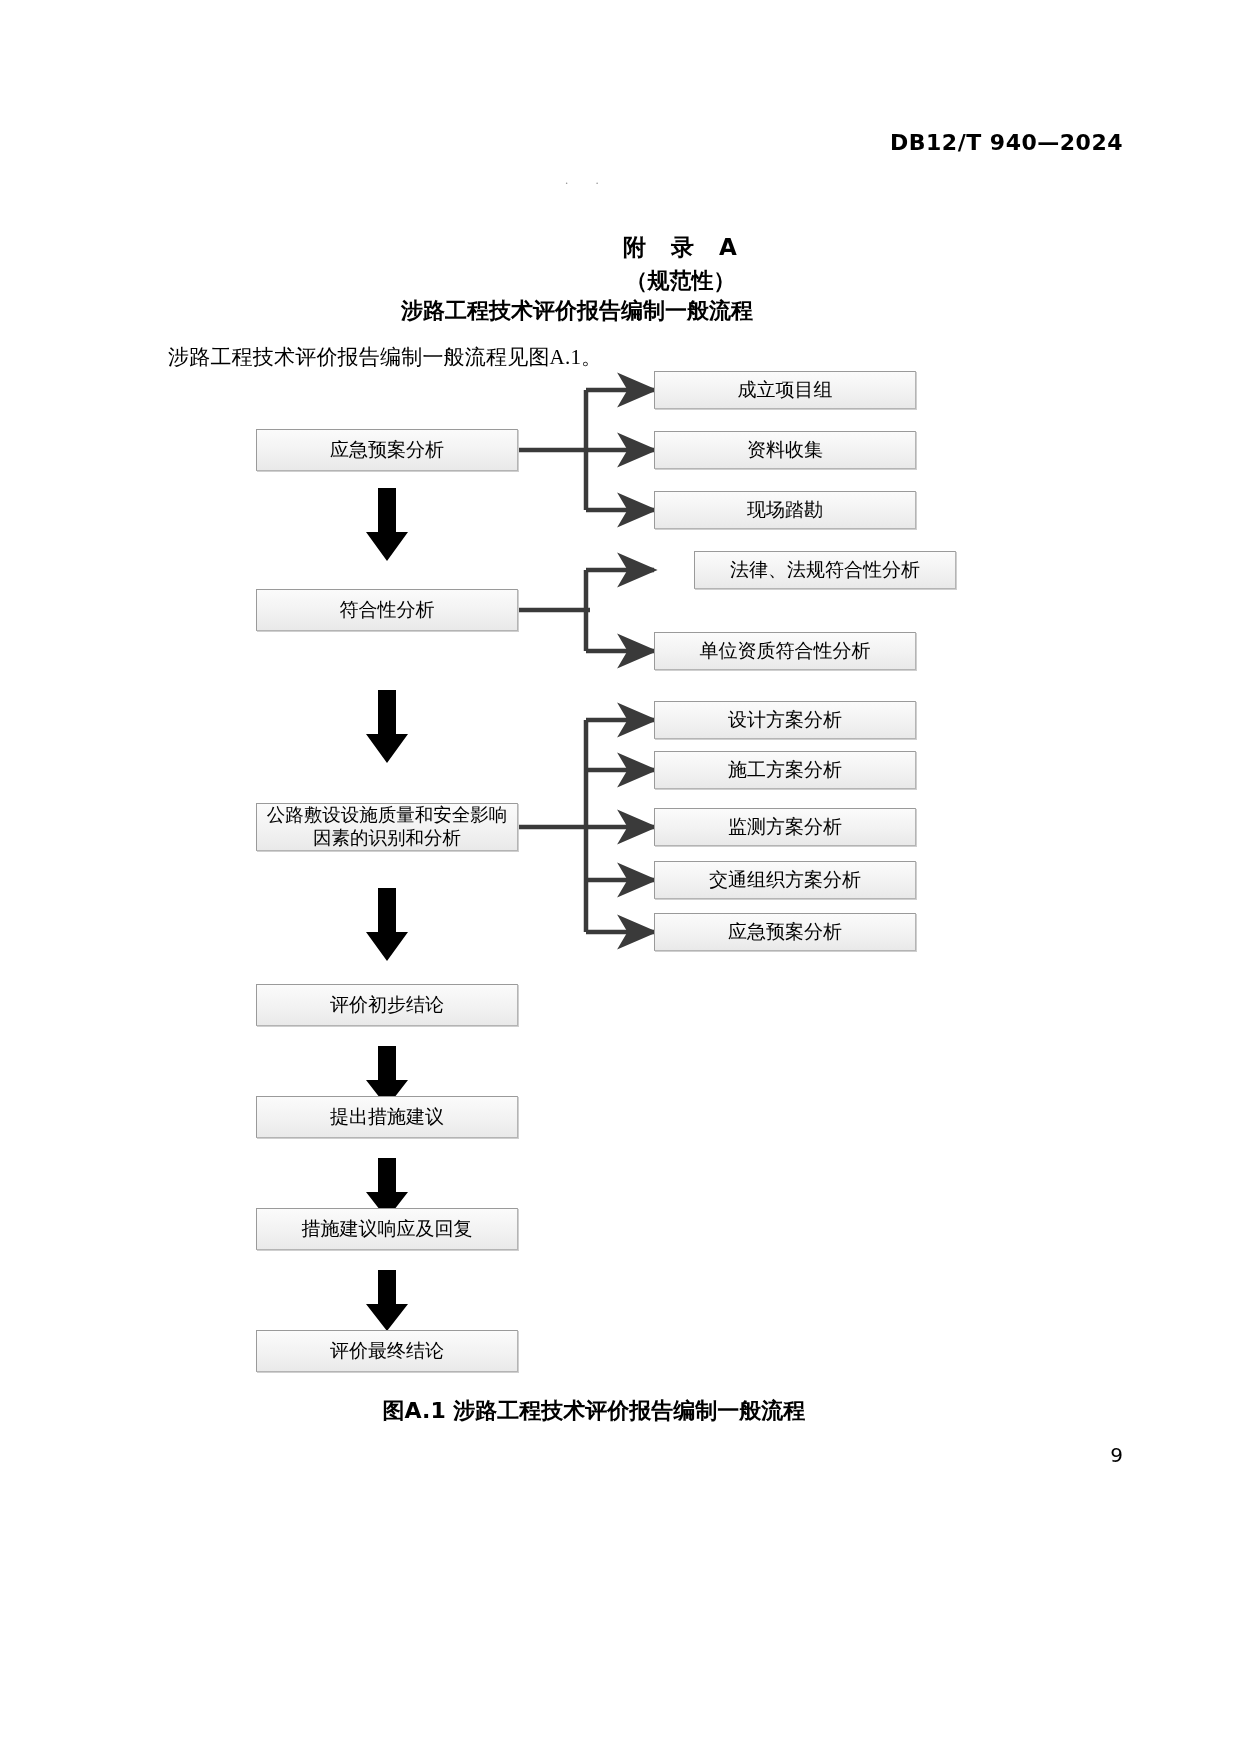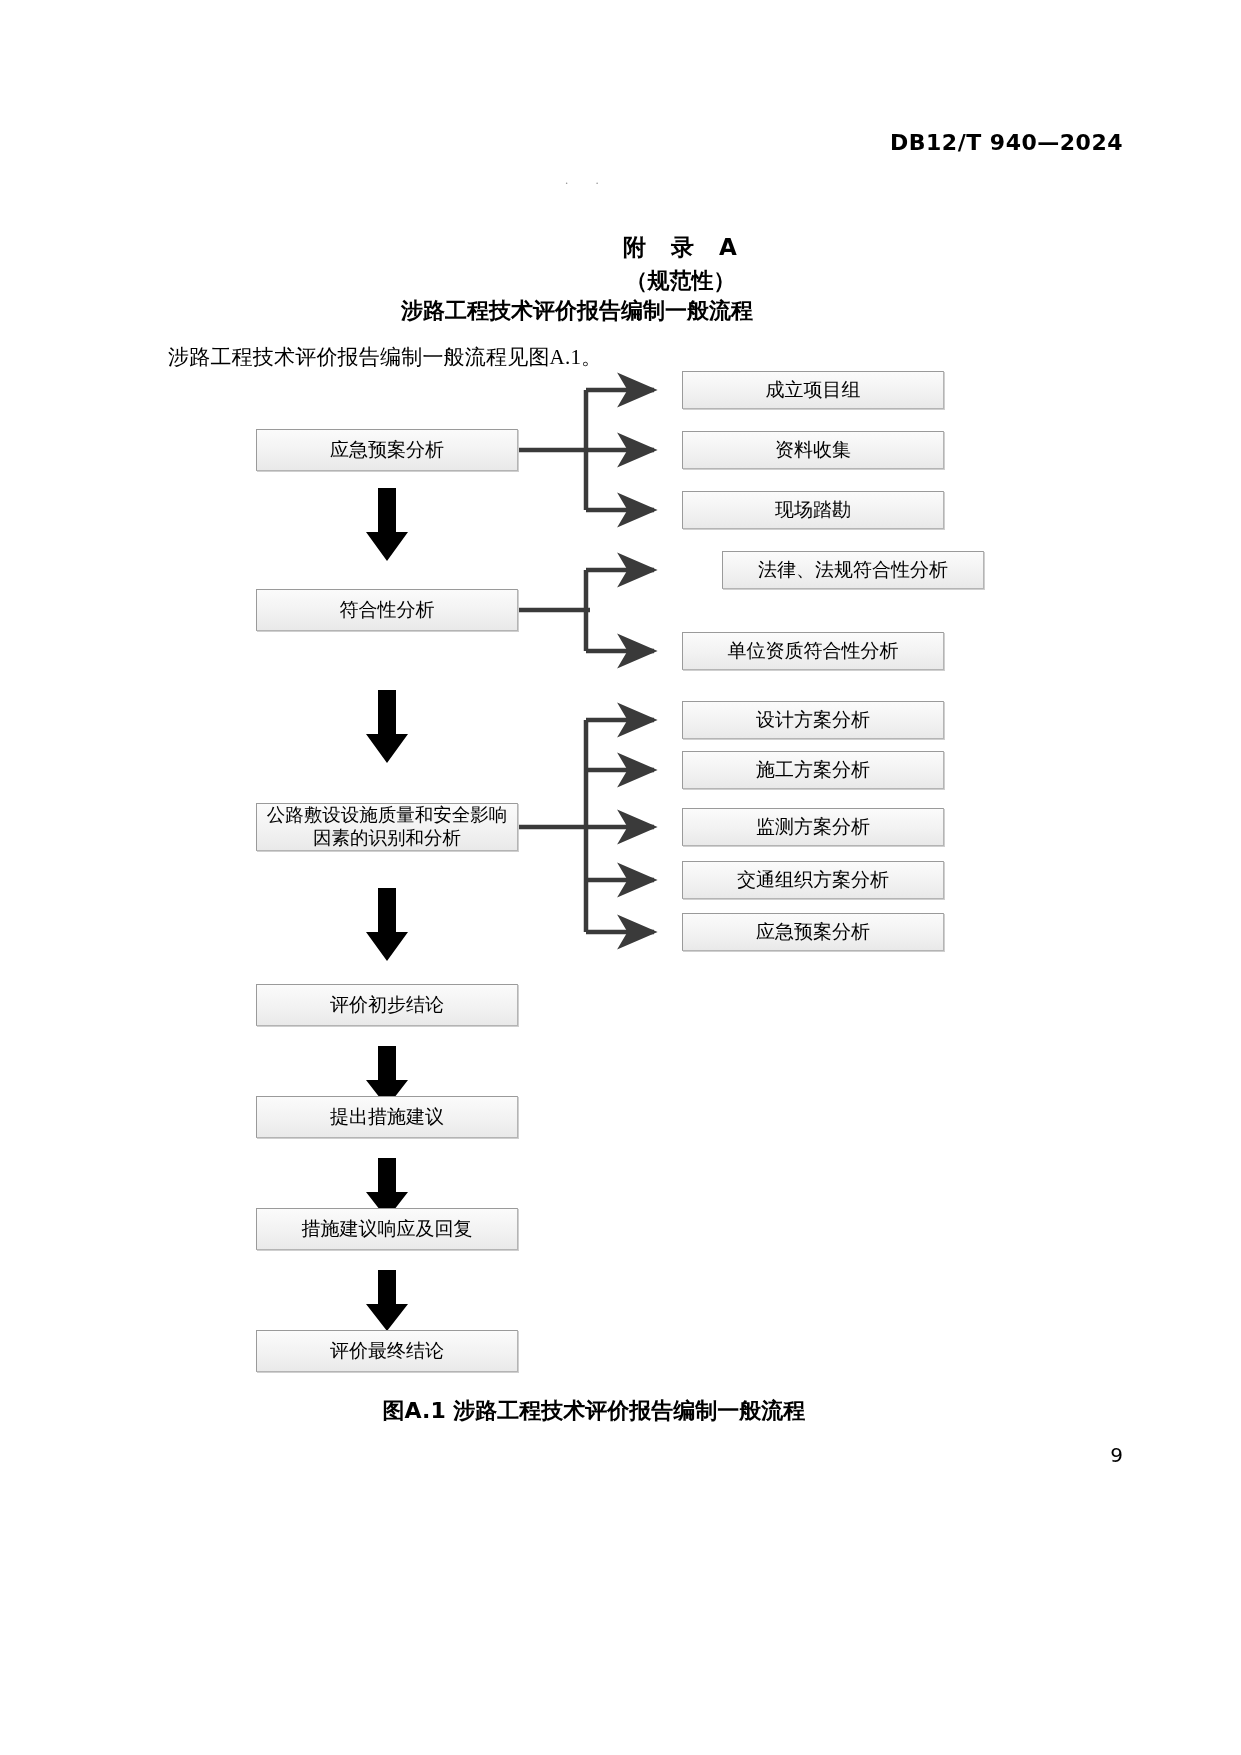--- a/index.html
+++ b/index.html
@@ -109,21 +109,21 @@
     text-align: center;
     font-family: "Liberation Serif", "DejaVu Serif", serif;
     font-size: 19px;
     line-height: 1.22;
     color: #000;
     padding: 2px 6px;
   }
   .node.two-line { font-size: 18.5px; }
 
   .node.main { left: 256px; width: 262px; height: 42px; }
-  .node.side { left: 682px; width: 262px; height: 38px; }
+  .node.side { left: 654px; width: 262px; height: 38px; }
 
   
   .down-arrow {
     position: absolute;
     width: 44px;
   }
   .down-arrow svg { display: block; }
 </style>
 </head>
 <body>

